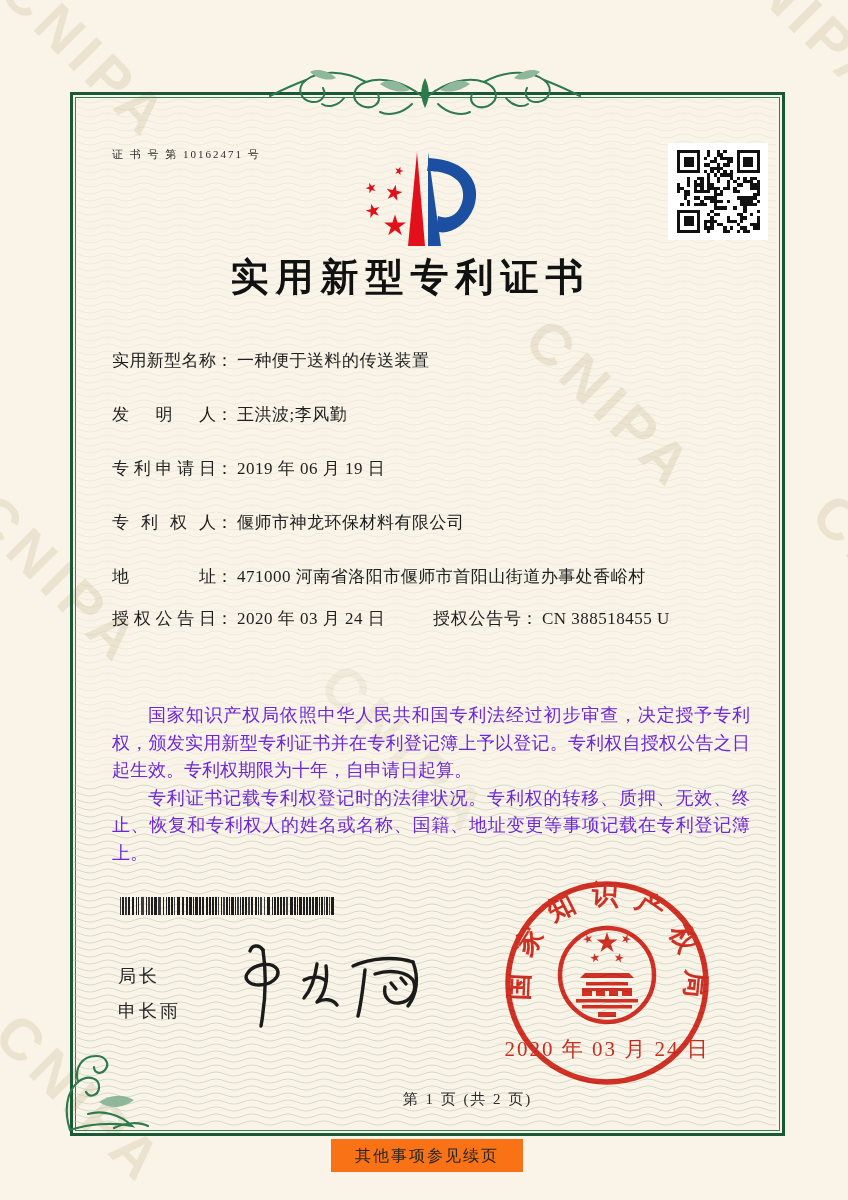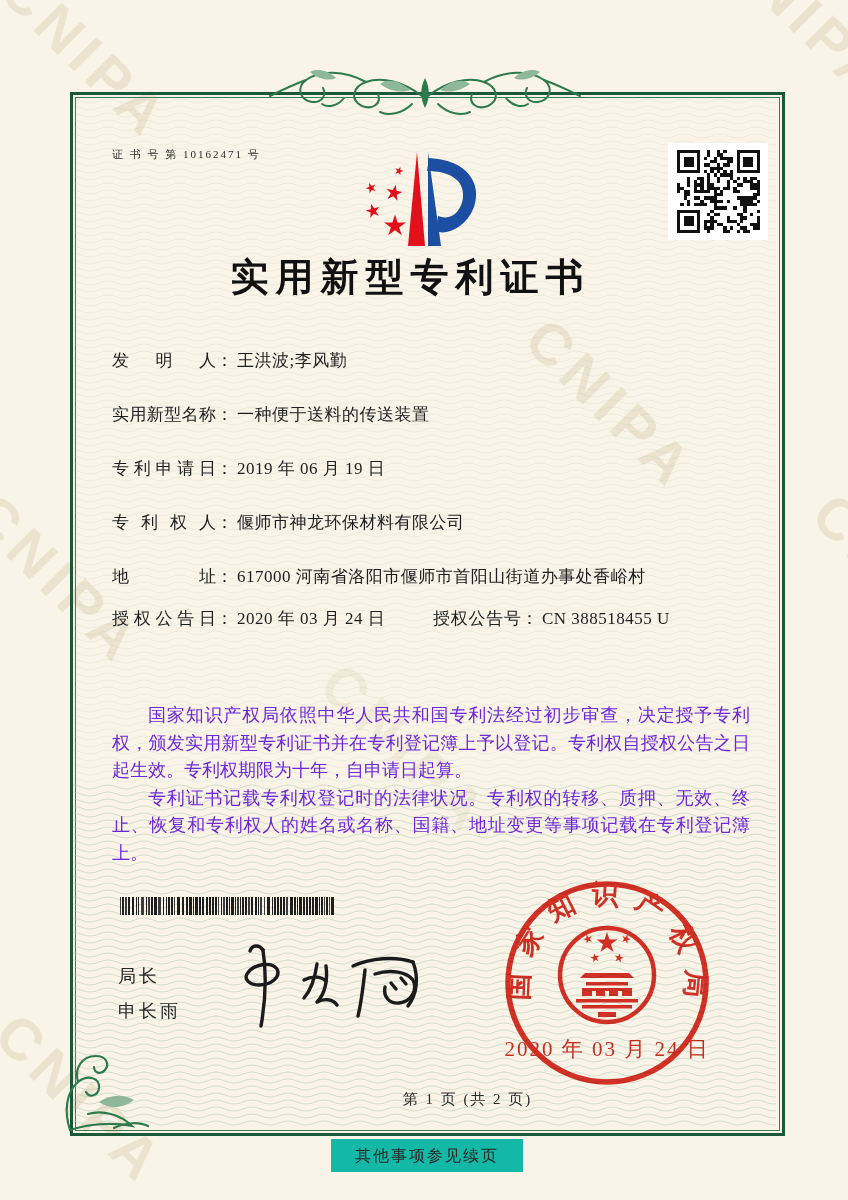--- a/index.html
+++ b/index.html
@@ -40,21 +40,21 @@
   
   .barcode{position:absolute;left:120px;top:897px;}
   
   .officer-title{position:absolute;left:118px;top:964px;font-family:"Liberation Sans","DejaVu Sans",sans-serif;font-size:18px;letter-spacing:3px;color:#262626;}
   .officer-name{position:absolute;left:118px;top:999px;font-family:Liberation Serif, serif;font-size:18px;letter-spacing:3px;color:#262626;}
   .sig{position:absolute;left:225px;top:936px;}
   
   .seal{position:absolute;left:502px;top:880px;mix-blend-mode:multiply;opacity:.95;}
   
   .page-info{position:absolute;left:70px;top:1090px;width:709px;text-align:center;font-size:15px;letter-spacing:2px;color:#2b2b2b;padding-left:43px;}
-  .cont-chip{position:absolute;left:331px;top:1139px;width:192px;height:33px;background:#14b8a6;
+  .cont-chip{position:absolute;left:331px;top:1139px;width:192px;height:33px;background:#f97316;
     text-align:center;line-height:33px;font-size:16px;letter-spacing:2px;color:#262626;}
   .orn{position:absolute;}
 </style>
 </head>
 <body>
 
 <div class="page">
 
   <div class="wm" style="left:-20px;top:20px;">CNIPA</div>
   <div class="wm" style="left:700px;top:-18px;">CNIPA</div>
@@ -473,33 +473,33 @@
         <rect x="18" y="24" width="1" height="1" fill="#111"></rect>
         <rect x="20" y="24" width="1" height="1" fill="#111"></rect>
         <rect x="21" y="24" width="1" height="1" fill="#111"></rect>
       </svg>
   </div>
 
   <div class="title">实用新型专利证书</div>
 
   <div class="fields">
     <div class="frow">
-      <span class="flabel">发明人</span><span class="fcolon">：</span><span class="fvalue">王洪波;李风勤</span>
+      <span class="flabel">实用新型名称</span><span class="fcolon">：</span><span class="fvalue">一种便于送料的传送装置</span>
     </div>
     <div class="frow">
-      <span class="flabel">实用新型名称</span><span class="fcolon">：</span><span class="fvalue">一种便于送料的传送装置</span>
+      <span class="flabel">发明人</span><span class="fcolon">：</span><span class="fvalue">王洪波;李风勤</span>
     </div>
     <div class="frow">
       <span class="flabel">专利申请日</span><span class="fcolon">：</span><span class="fvalue">2019 年 06 月 19 日</span>
     </div>
     <div class="frow">
       <span class="flabel">专利权人</span><span class="fcolon">：</span><span class="fvalue">偃师市神龙环保材料有限公司</span>
     </div>
     <div class="frow addr">
-      <span class="flabel">地址</span><span class="fcolon">：</span><span class="fvalue">617000 河南省洛阳市偃师市首阳山街道办事处香峪村</span>
+      <span class="flabel">地址</span><span class="fcolon">：</span><span class="fvalue">471000 河南省洛阳市偃师市首阳山街道办事处香峪村</span>
     </div>
     <div class="frow-split">
       <span>
         <span class="flabel">授权公告日</span><span class="fcolon">：</span><span class="fvalue">2020 年 03 月 24 日</span>
       </span>
       <span class="rpair">
         <span class="flabel">授权公告号</span><span class="fcolon">：</span><span class="fvalue">CN 388518455 U</span>
       </span>
     </div>
   </div>

